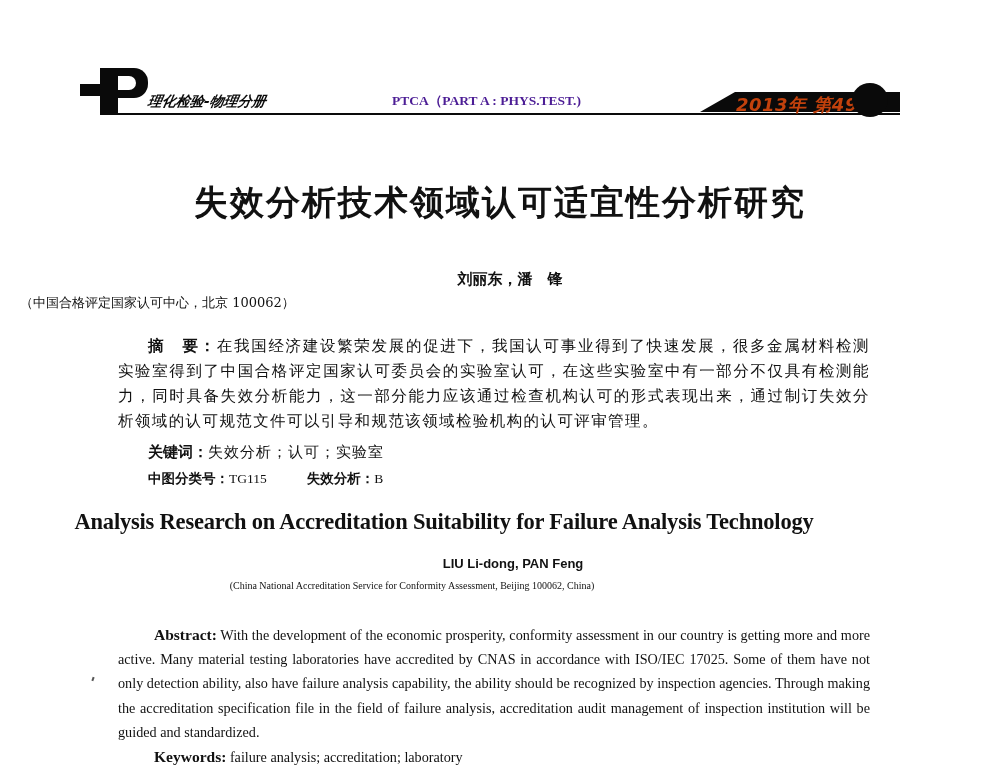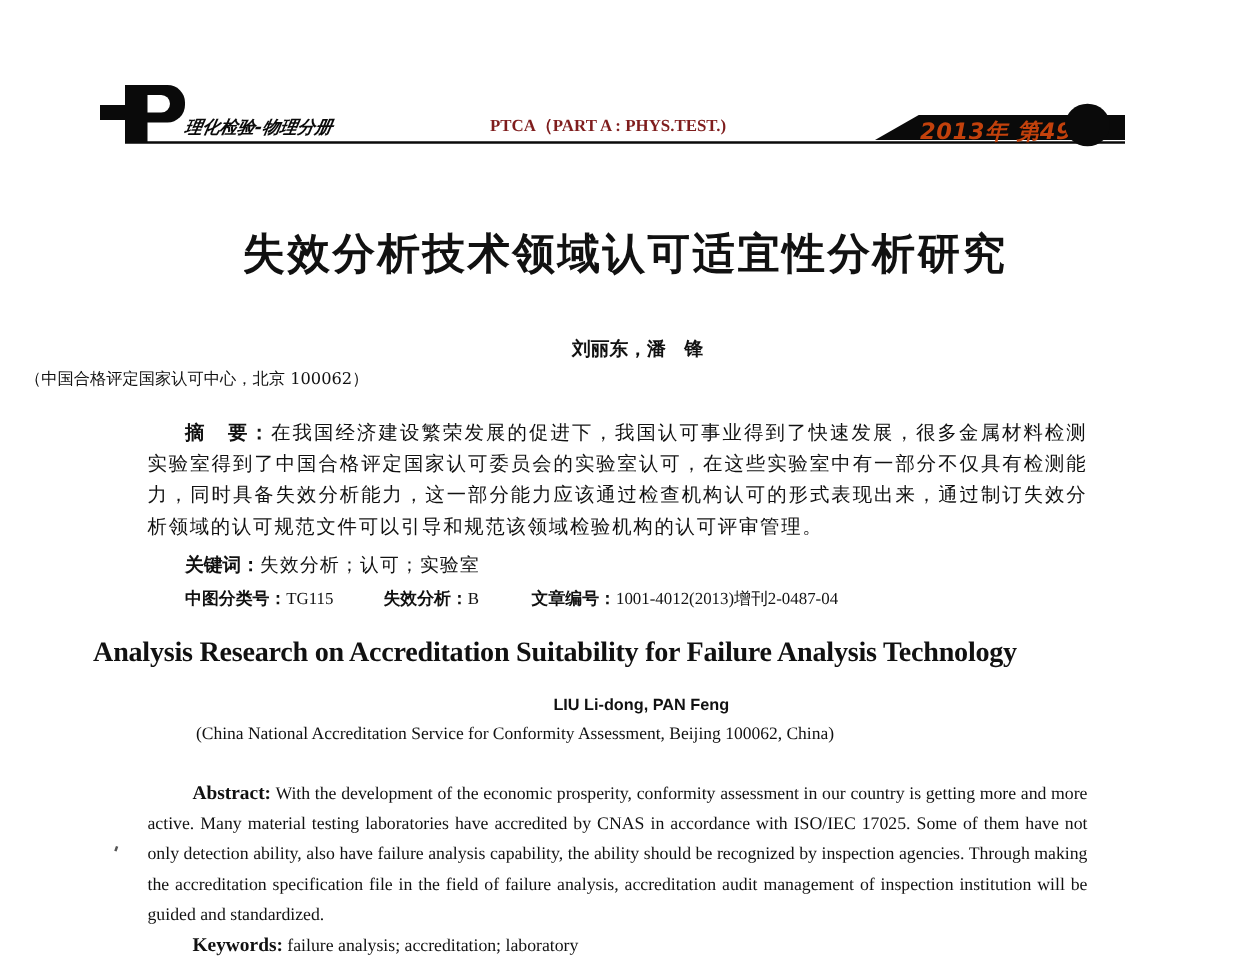--- a/index.html
+++ b/index.html
@@ -20,21 +20,21 @@
     .logo-p-hole { left: 118px; top: 76px; width: 18px; height: 14px; background: #ffffff; border-radius: 0 7px 7px 0; }
     .journal-cn {
       left: 148px; top: 93px;
       font-family: "DejaVu Sans", sans-serif; font-weight: bold; font-style: italic;
       font-size: 14px; letter-spacing: 0px; color: #0a0a0a;
       transform: skewX(-10deg);
     }
     .header-rule { left: 100px; top: 113px; width: 800px; height: 2px; background: #0a0a0a; }
     .journal-en {
       left: 392px; top: 92px;
-      font-family: "Liberation Serif", serif; font-weight: bold; font-size: 13.5px; color: #7f1d1d;
+      font-family: "Liberation Serif", serif; font-weight: bold; font-size: 13.5px; color: #4c1d95;
     }
     .issue-tab {
       left: 700px; top: 92px; width: 200px; height: 20px; background: #0a0a0a;
       clip-path: polygon(35px 0, 200px 0, 200px 100%, 0 100%);
     }
     .issue-label {
       left: 736px; top: 93px;
       font-family: "DejaVu Sans", sans-serif; font-weight: bold; font-style: italic;
       font-size: 18px; color: #c2410c; letter-spacing: 0.5px;
     }
@@ -78,21 +78,21 @@
       font-family: "Liberation Serif", serif; font-weight: bold; font-size: 22.5px;
       letter-spacing: -0.2px; box-sizing: border-box; padding-left: -10px;
     }
     .en-authors {
       left: 0; width: 1000px; top: 556px; text-align: center;
       font-family: Liberation Sans, sans-serif; font-weight: bold; font-size: 13px;
       padding-left: 26px; box-sizing: border-box;
     }
     .en-affil {
       left: 0; width: 804px; top: 580px; text-align: center;
-      font-family: "Liberation Serif", serif; font-size: 14px; padding-left: 20px; box-sizing: border-box;
+      font-family: "Liberation Serif", serif; font-size: 10px; padding-left: 20px; box-sizing: border-box;
     }
     .en-abstract {
       left: 118px; top: 623px; width: 752px;
       font-family: "Liberation Serif", serif; font-size: 14.2px; line-height: 24.2px;
       text-align: justify; text-indent: 36px;
     }
     .en-abstract .lbl { font-weight: bold; font-size: 15.5px; }
     .en-keywords {
       left: 154px; top: 748px;
       font-family: "Liberation Serif", serif; font-size: 14.2px;
@@ -126,23 +126,20 @@
   <span class="lbl">关键词：</span><span>失效分析；认可；实验室</span>
 </div>
 
 <div class="abs cn-meta">
   <div class="item">
     <span class="lbl">中图分类号：</span><span>TG115</span>
   </div>
   <div class="item" style="margin-right:42px">
     <span class="lbl">失效分析：</span><span>B</span>
   </div>
-  <div class="item">
-    <span class="lbl">文章编号：</span><span>1001-4012(2013)增刊2-0487-04</span>
-  </div>
 </div>
 
 <div class="abs en-title">Analysis Research on Accreditation Suitability for Failure Analysis Technology</div>
 <div class="abs en-authors">LIU Li-dong, PAN Feng</div>
 <div class="abs en-affil">(China National Accreditation Service for Conformity Assessment, Beijing 100062, China)</div>
 
 <div class="abs en-abstract">
   <span class="lbl">Abstract:</span><span> With the development of the economic prosperity, conformity assessment in our country is getting more and more active. Many material testing laboratories have accredited by CNAS in accordance with ISO/IEC 17025. Some of them have not only detection ability, also have failure analysis capability, the ability should be recognized by inspection agencies. Through making the accreditation specification file in the field of failure analysis, accreditation audit management of inspection institution will be guided and standardized.</span>
 </div>
 

